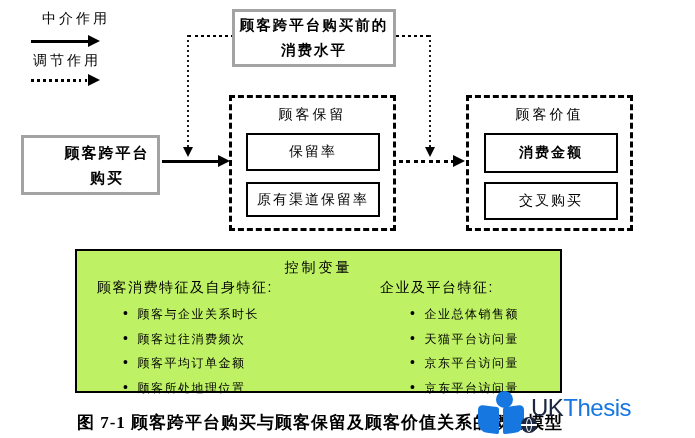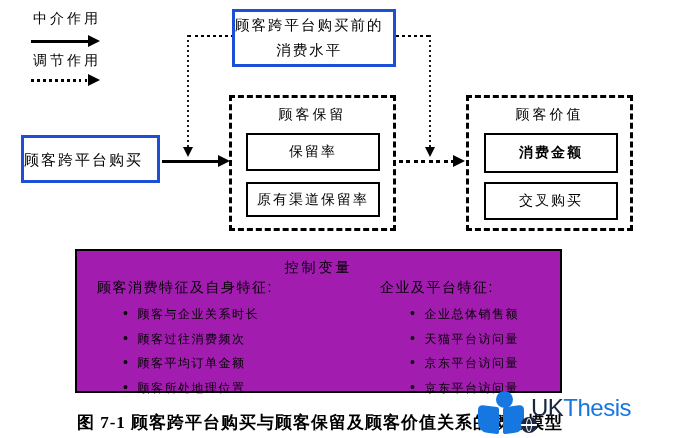--- a/index.html
+++ b/index.html
@@ -10,27 +10,27 @@
   .abs{position:absolute;}
   
   .legend-label{font-size:14px;letter-spacing:3px;white-space:nowrap;}
   .solid-line{background:#000;}
   .dotline-h{background:repeating-linear-gradient(90deg,#000 0 2.5px,transparent 2.5px 6px);}
   .dotline-v{background:repeating-linear-gradient(180deg,#1a1a1a 0 2px,transparent 2px 5px);}
   .dashline-h{background:repeating-linear-gradient(90deg,#000 0 4px,transparent 4px 7.5px);}
   .arrow-right{width:0;height:0;border-top:6.5px solid transparent;border-bottom:6.5px solid transparent;border-left:12px solid #000;}
   .arrow-down{width:0;height:0;border-left:5.5px solid transparent;border-right:5.5px solid transparent;border-top:10px solid #000;}
   
-  .solidbox{border:3px solid #1d4ed8;background:#fff;display:flex;align-items:center;justify-content:flex-start;text-align:center;box-sizing:border-box;}
+  .solidbox{border:3px solid #a3a3a3;background:#fff;display:flex;align-items:center;justify-content:center;text-align:center;box-sizing:border-box;font-weight:bold;}
   .innerbox{border:2px solid #000;background:#fff;display:flex;align-items:center;justify-content:center;text-align:left;box-sizing:border-box;font-size:14px;letter-spacing:2px;}
   .dashbox{border:3px dashed #000;background:#fff;box-sizing:border-box;}
   .dashbox-title{position:absolute;left:0;right:0;top:8px;text-align:center;font-size:14px;letter-spacing:3px;}
   .node-label{font-size:15px;letter-spacing:2px;line-height:25px;}
   
-  .ctrlbox{border:2.5px solid #000;background:#a21caf;box-sizing:border-box;padding-left:20px;}
+  .ctrlbox{border:2.5px solid #000;background:#bef264;box-sizing:border-box;padding-left:20px;}
   .ctrl-title{position:absolute;left:0;right:0;top:8px;text-align:center;font-size:14px;letter-spacing:3px;}
   .col-header{font-size:14px;letter-spacing:1.5px;white-space:nowrap;}
   .bullet-list{font-size:12px;letter-spacing:1.5px;line-height:23.5px;white-space:nowrap;}
   .bullet-item::before{content:"\2022";margin-right:8px;font-size:14px;}
   
   .caption{font-family:"Liberation Serif","DejaVu Serif",serif;font-size:17px;font-weight:600;letter-spacing:1px;text-align:center;white-space:nowrap;}
   
   .logo-icon{z-index:6;}
   .logo-head{position:absolute;left:18px;top:0;width:17px;height:17px;border-radius:50%;}
   .logo-page{position:absolute;top:15px;width:21px;height:27px;}
@@ -39,42 +39,42 @@
   .logo-globe{position:absolute;left:43px;top:26px;width:16px;height:16px;border-radius:50%;overflow:hidden;}
   .logo-globe::before{content:"";position:absolute;left:0;top:7px;width:16px;height:1.6px;background:#fff;}
   .logo-globe::after{content:"";position:absolute;left:4.5px;top:0.5px;width:6px;height:14px;border:1.4px solid #fff;border-radius:50%;box-sizing:border-box;}
   .logo-text{z-index:6;font-size:24px;font-weight:400;letter-spacing:-0.5px;white-space:nowrap;}
 </style>
 </head>
 <body>
 
 <div class="canvas">
 
-  <div class="abs legend-label" style="left:33px;top:10px;">中介作用</div>
+  <div class="abs legend-label" style="left:42px;top:10px;">中介作用</div>
   <div class="abs solid-line" style="left:31px;top:40px;width:58px;height:2.5px;"></div>
   <div class="abs arrow-right" style="left:88px;top:34.5px;"></div>
   <div class="abs legend-label" style="left:33px;top:52px;">调节作用</div>
   <div class="abs dotline-h" style="left:31px;top:79px;width:58px;height:2.5px;"></div>
   <div class="abs arrow-right" style="left:88px;top:73.5px;"></div>
 
   <div class="abs solidbox" style="left:232px;top:9px;width:164px;height:58px;">
     <div class="node-label" style="font-size:14.5px;">
       <div>顾客跨平台购买前的</div>
       <div>消费水平</div>
     </div>
   </div>
 
   <div class="abs dotline-h" style="left:189px;top:35px;width:43px;height:2px;"></div>
   <div class="abs dotline-v" style="left:187px;top:35px;width:2px;height:112px;"></div>
   <div class="abs arrow-down" style="left:182.5px;top:147px;"></div>
   <div class="abs dotline-h" style="left:396px;top:35px;width:36px;height:2px;"></div>
   <div class="abs dotline-v" style="left:429px;top:35px;width:2px;height:112px;"></div>
   <div class="abs arrow-down" style="left:424.5px;top:147px;"></div>
 
-  <div class="abs solidbox" style="left:21px;top:135px;width:139px;height:48px;">
+  <div class="abs solidbox" style="left:21px;top:135px;width:139px;height:60px;padding-left:33px;">
     <div class="node-label">顾客跨平台购买</div>
   </div>
 
   <div class="abs solid-line" style="left:162px;top:160px;width:57px;height:2.5px;"></div>
   <div class="abs arrow-right" style="left:218px;top:154.5px;"></div>
 
   <div class="abs dashbox" style="left:229px;top:95px;width:167px;height:136px;">
     <div class="dashbox-title">顾客保留</div>
   </div>
   <div class="abs innerbox" style="left:246px;top:133px;width:134px;height:38px;">保留率</div>

